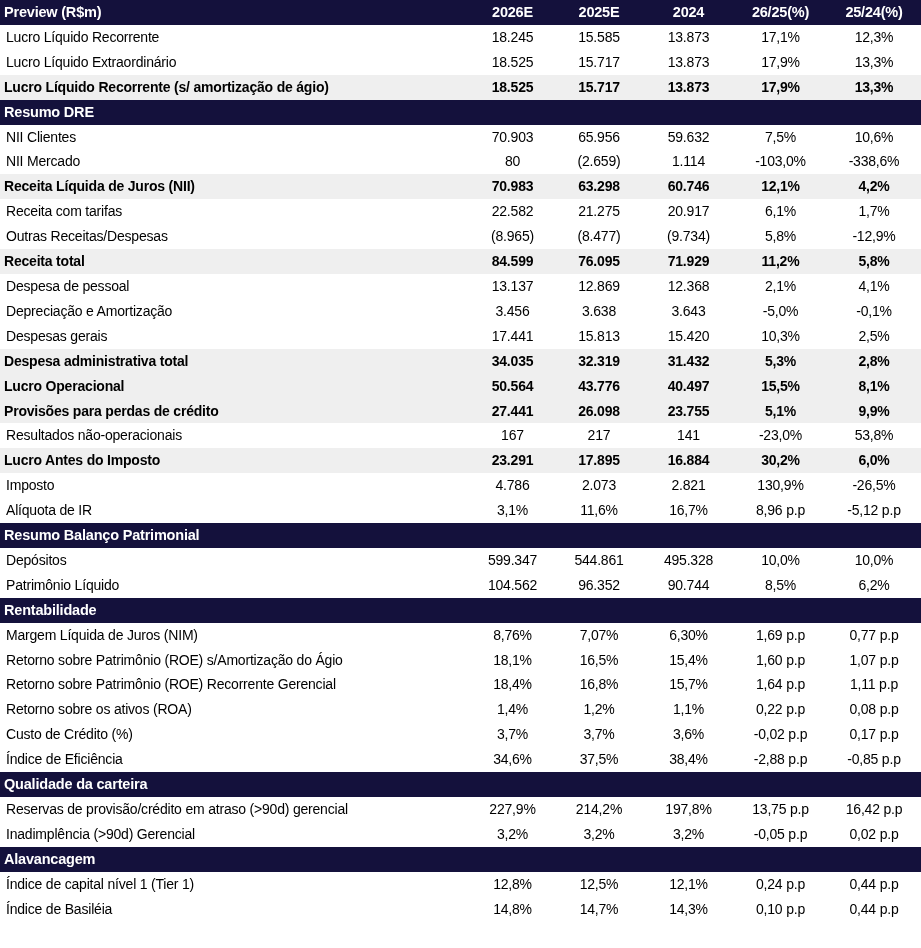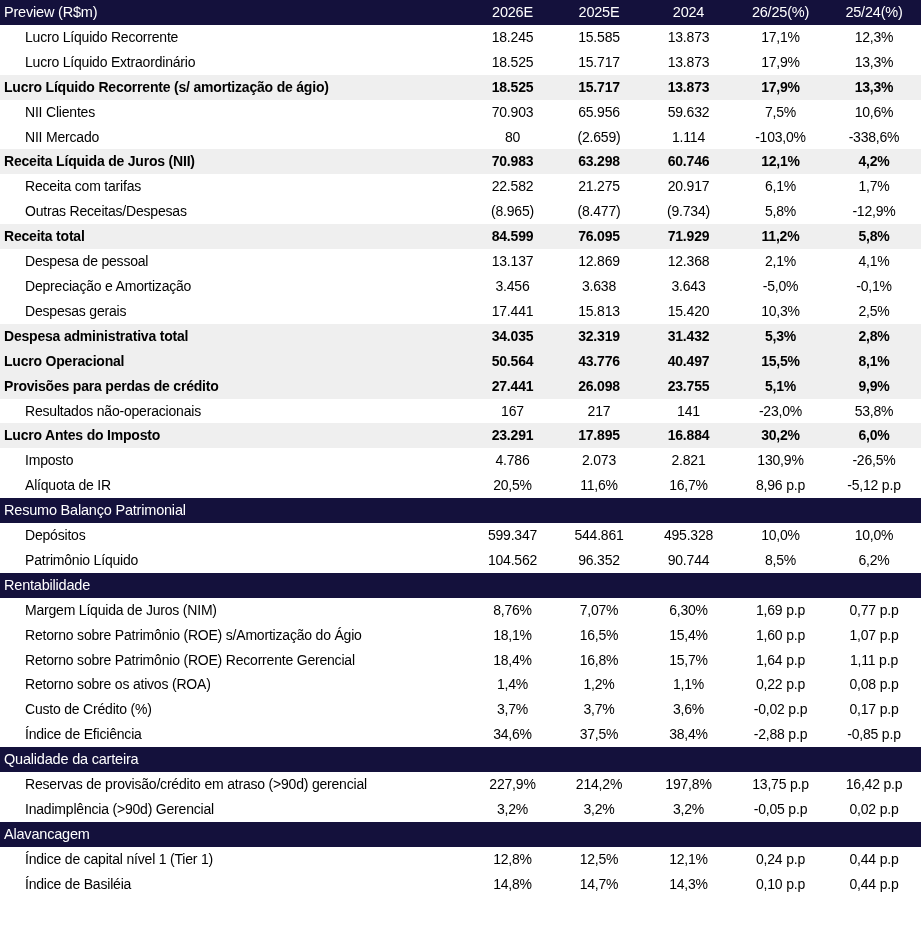--- a/index.html
+++ b/index.html
@@ -22,28 +22,28 @@
   }
   td{
     height:24.9px;
     padding:0;
     font-size:14px;
     line-height:24.9px;
     white-space:nowrap;
     overflow:hidden;
     letter-spacing:-0.2px;
   }
-  td.label{text-align:left;padding-left:25px;}
+  td.label{text-align:left;padding-left:6px;}
   td.num{text-align:center;}
   td.indent-0{padding-left:4px;}
   td.indent-2{}
   tr.row-header td, tr.row-section td{
     background:var(--navy);
     color:var(--band-text);
-    font-weight:normal;
+    font-weight:bold;
     font-size:14.5px;
   }
   tr.row-header td.label, tr.row-section td.label{padding-left:4px;}
   tr.row-total td{
     background:var(--total-bg);
     font-weight:bold;
   }
   tr.row-data td{background:var(--bg);}
 </style>
 </head>
@@ -84,20 +84,23 @@
         <td class="num">13,3%</td>
       </tr>
       <tr class="row-total">
         <td class="label indent-0">Lucro Líquido Recorrente (s/ amortização de ágio)</td>
         <td class="num">18.525</td>
         <td class="num">15.717</td>
         <td class="num">13.873</td>
         <td class="num">17,9%</td>
         <td class="num">13,3%</td>
       </tr>
+      <tr class="row-section">
+        <td colspan="6" class="label indent-0">Resumo DRE</td>
+      </tr>
       <tr class="row-data">
         <td class="label indent-2">NII Clientes</td>
         <td class="num">70.903</td>
         <td class="num">65.956</td>
         <td class="num">59.632</td>
         <td class="num">7,5%</td>
         <td class="num">10,6%</td>
       </tr>
       <tr class="row-data">
         <td class="label indent-2">NII Mercado</td>
@@ -206,21 +209,21 @@
       <tr class="row-data">
         <td class="label">Imposto</td>
         <td class="num">4.786</td>
         <td class="num">2.073</td>
         <td class="num">2.821</td>
         <td class="num">130,9%</td>
         <td class="num">-26,5%</td>
       </tr>
       <tr class="row-data">
         <td class="label">Alíquota de IR</td>
-        <td class="num">20,5%</td>
+        <td class="num">3,1%</td>
         <td class="num">11,6%</td>
         <td class="num">16,7%</td>
         <td class="num">8,96 p.p</td>
         <td class="num">-5,12 p.p</td>
       </tr>
       <tr class="row-section">
         <td colspan="6" class="label indent-0">Resumo Balanço Patrimonial</td>
       </tr>
       <tr class="row-data">
         <td class="label">Depósitos</td>

